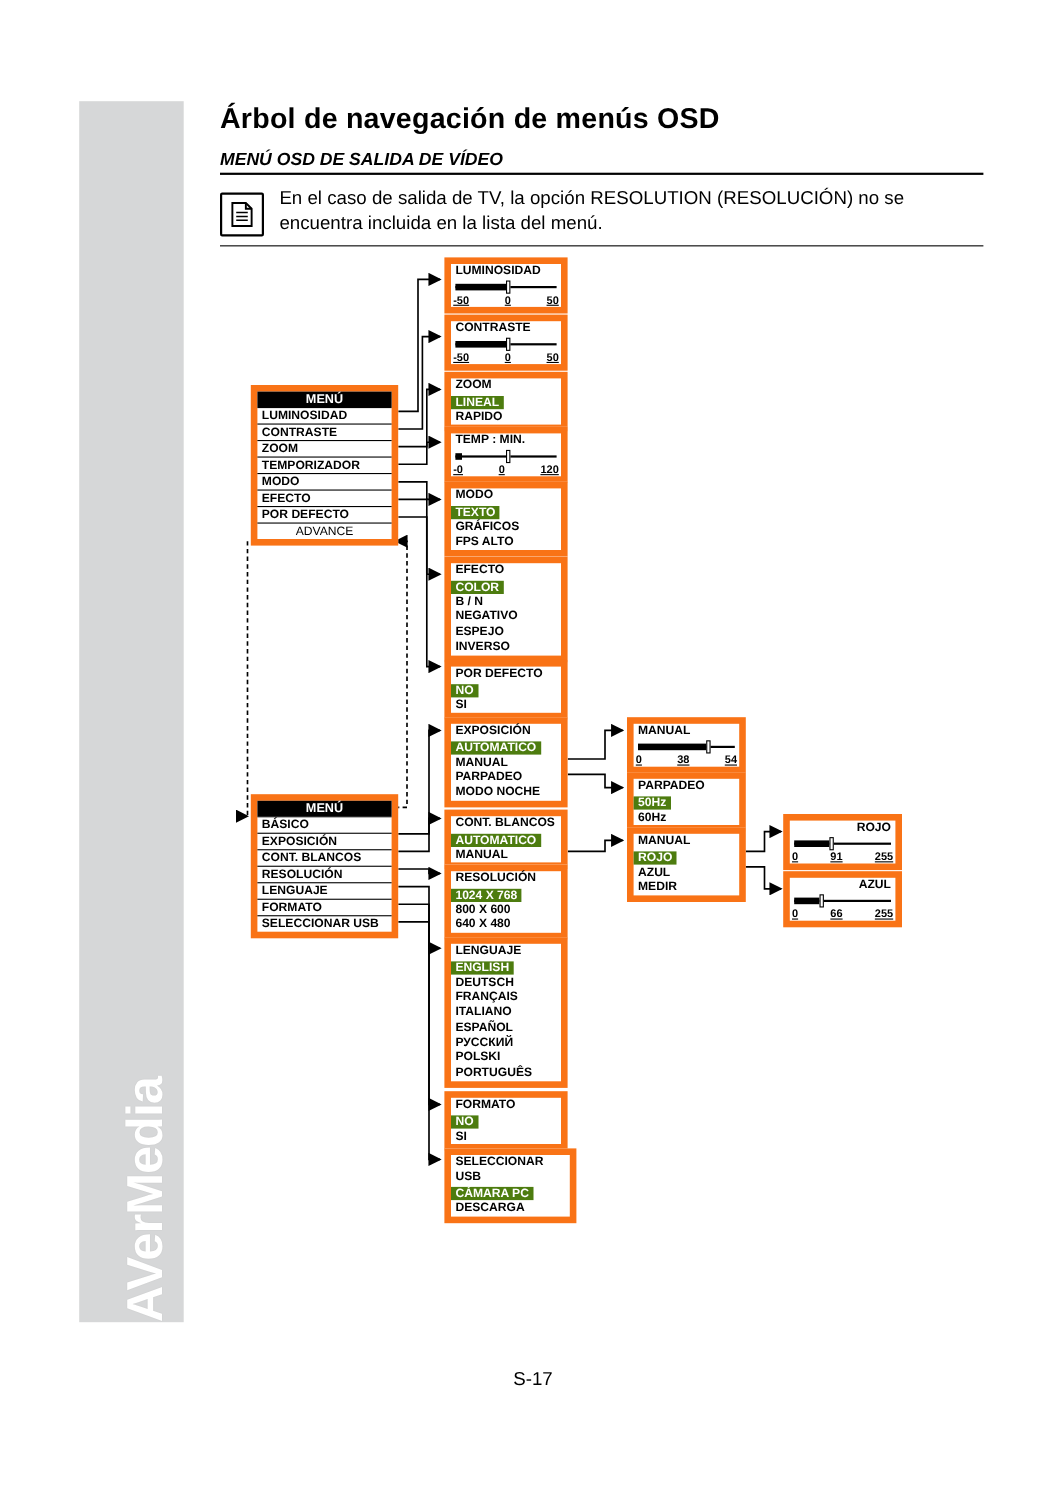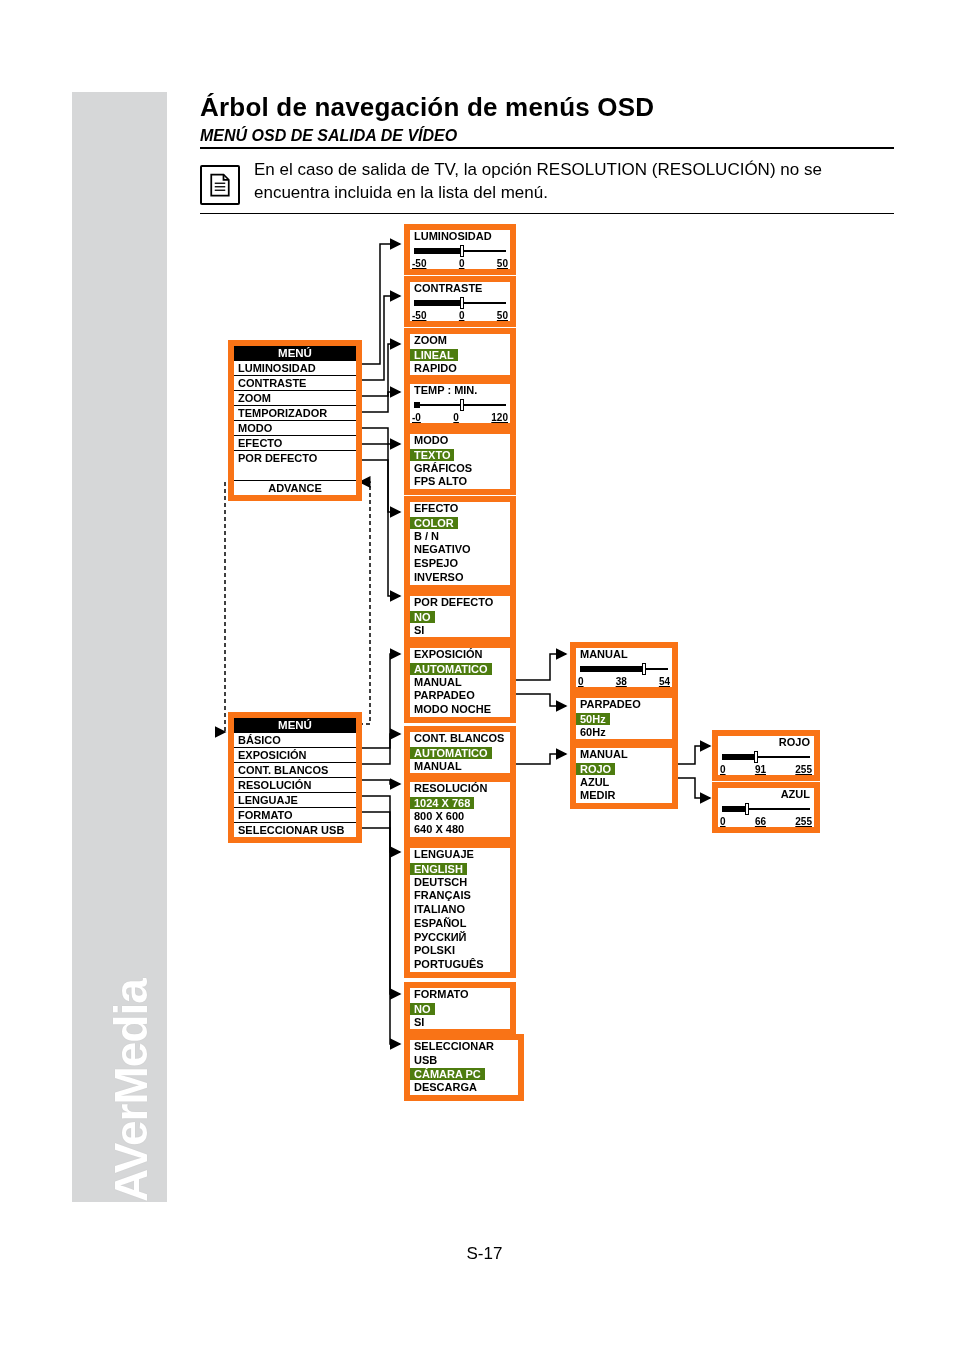--- a/index.html
+++ b/index.html
@@ -10,21 +10,21 @@
     background: #d6d7d8;
   }
   .brand {
     position: absolute; left: 72px; bottom: 152px; width: 95px;
     font-family: Arial, Helvetica, sans-serif; font-weight: 900;
     font-size: 46px; letter-spacing: -1px; color: #fff;
     transform: rotate(-90deg); transform-origin: left bottom;
     white-space: nowrap; text-shadow: 0 0 1px #bbb;
   }
   .content { position: absolute; left: 200px; top: 92px; right: 60px; }
-  .title { font-size: 26px; font-weight: 900; letter-spacing: 0.2px; margin-bottom: 4px; }
+  .title { font-size: 26px; font-weight: 900; letter-spacing: 0.2px; margin-bottom: 14px; }
   .subtitle { font-size: 16px; font-weight: 700; font-style: italic; margin-bottom: 0; }
   .hr-thick { border: none; border-top: 2.5px solid #000; margin: 2px 0 10px 0; }
   .hr-thin { border: none; border-top: 1px solid #000; margin: 4px 0 10px 0; }
   .note-row { display: flex; align-items: flex-end; gap: 14px; margin-bottom: 8px; }
   .note-icon { width: 40px; height: 40px; border: 2px solid #000; border-radius: 2px; flex: 0 0 40px; position: relative; }
   .note-icon svg { position: absolute; inset: 4px; }
   .note-text { font-size: 17px; line-height: 1.35; }
   .diagram { position: relative; width: 700px; height: 900px; font-size: 12px; font-weight: 700; }
   .box { position: absolute; border: 6px solid #f97316; background: #fff; }
   .hdr { background: #000; color: #fff; padding: 1px 4px; font-weight: 900; font-size: 11.5px; }
@@ -119,21 +119,21 @@
 
       <div class="box" style="left:28px; top:116px; width:134px;">
         <div class="hdr center">MENÚ</div>
         <div class="row">LUMINOSIDAD</div>
         <div class="row">CONTRASTE</div>
         <div class="row">ZOOM</div>
         <div class="row">TEMPORIZADOR</div>
         <div class="row">MODO</div>
         <div class="row">EFECTO</div>
         <div class="row">POR DEFECTO</div>
-        <div class="row" style="text-align:center; font-weight:700;margin-top:15px;">ADVANCE</div>
+        <div class="row" style="text-align:center; font-weight:400;">ADVANCE</div>
       </div>
 
       <div class="box" style="left:204px; top:0; width:112px;">
         <div class="opt">LUMINOSIDAD</div>
         <div class="slider">
           <div class="slider-fill" style="width:50%;"></div>
             <div class="slider-track"></div>
           <div class="slider-thumb" style="left:50%;"></div>
         </div>
         <div class="ticks">

